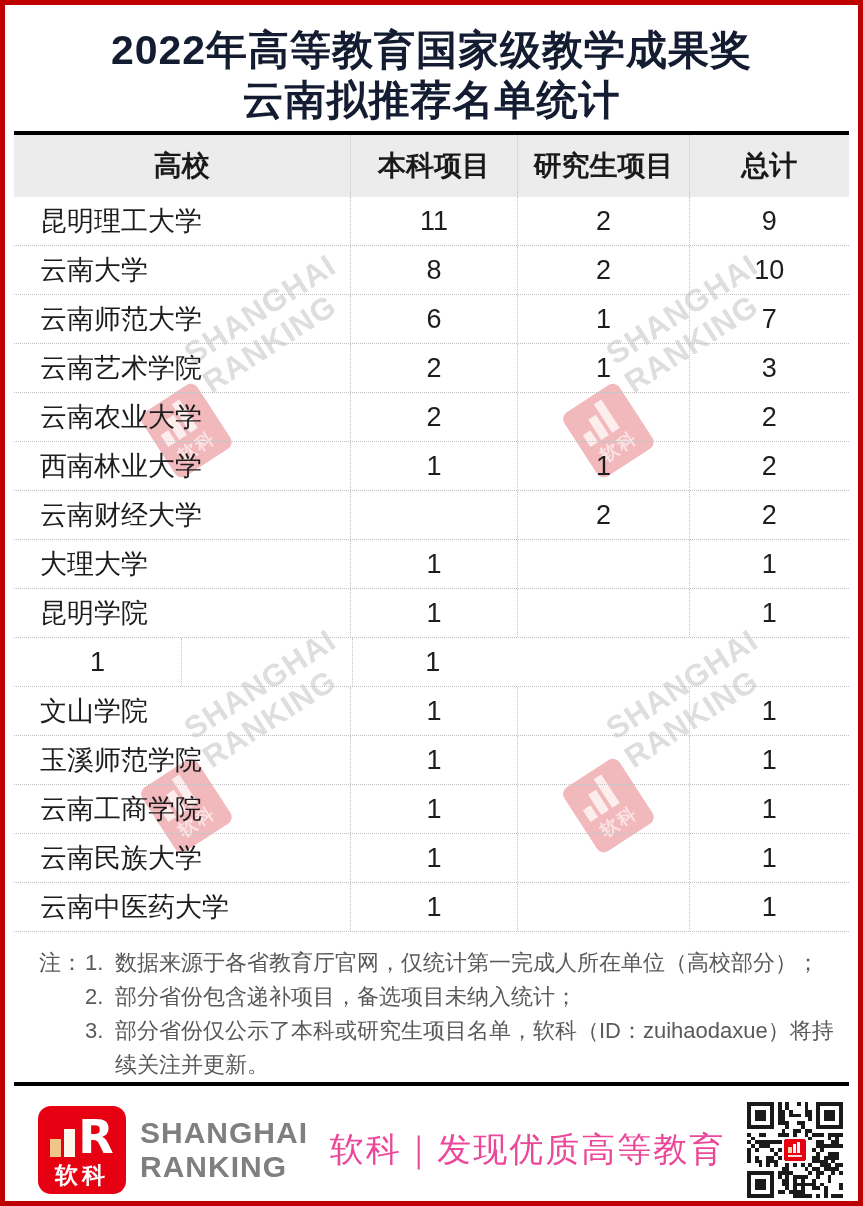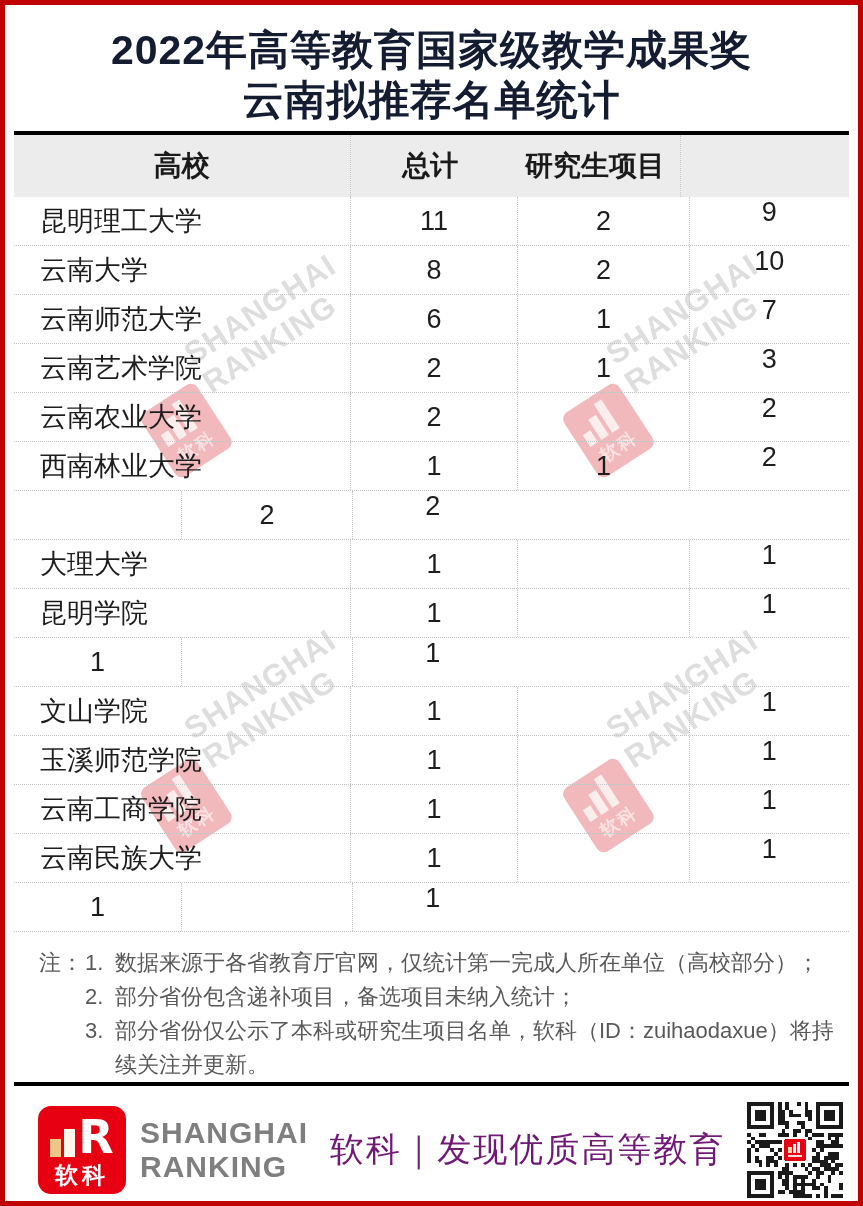--- a/index.html
+++ b/index.html
@@ -36,21 +36,21 @@
     height:62px;
     background:#ececec;
     align-items:center;
     font-size:28px;
     font-weight:bold;
     color:#1a1a1a;
   }
   .trow{
     display:flex;
     height:48px;
-    align-items:flex-start;
+    align-items:center;
     border-bottom:1px dotted #c2c2c2;
     font-size:27px;
     color:#1d1d1d;
     background:transparent;
   }
   .cell{box-sizing:border-box;text-align:center;}
   .c0{width:40.3%;}
   .c1{width:20.1%;}
   .c2{width:20.5%;}
   .c3{width:19.1%;}
@@ -111,21 +111,21 @@
     color:#7f7f7f;
     font-weight:bold;
     font-size:30px;
     line-height:34px;
     letter-spacing:1px;
   }
   .slogan{
     flex:1;
     text-align:center;
     font-size:34px;
-    color:#701a75;
+    color:#ec4899;
     letter-spacing:2px;
   }
   .qr{width:96px;height:96px;margin-right:6px;}
   
   .wm{
     position:absolute;
     width:240px;height:170px;
     z-index:0;
     pointer-events:none;
   }
@@ -236,22 +236,23 @@
 </div>
 
 <div class="title layer">
   <div>2022年高等教育国家级教学成果奖</div>
   <div>云南拟推荐名单统计</div>
 </div>
 
 <div class="table-wrap">
   <div class="thead" id="thead">
       <div class="cell c0">高校</div>
+      <div class="cell c1">本科项目</div>
+      <div class="cell c2">研究生项目</div>
       <div class="cell c3">总计</div>
-      <div class="cell c2">研究生项目</div>
     </div>
   <div id="tbody">
       <div class="trow">
         <div class="cell c0">昆明理工大学</div>
         <div class="cell c1">11</div>
         <div class="cell c2">2</div>
         <div class="cell c3">9</div>
       </div>
       <div class="trow">
         <div class="cell c0">云南大学</div>
@@ -277,20 +278,21 @@
         <div class="cell c2"></div>
         <div class="cell c3">2</div>
       </div>
       <div class="trow">
         <div class="cell c0">西南林业大学</div>
         <div class="cell c1">1</div>
         <div class="cell c2">1</div>
         <div class="cell c3">2</div>
       </div>
       <div class="trow">
+        <div class="cell c0">云南财经大学</div>
         <div class="cell c1"></div>
         <div class="cell c2">2</div>
         <div class="cell c3">2</div>
       </div>
       <div class="trow">
         <div class="cell c0">大理大学</div>
         <div class="cell c1">1</div>
         <div class="cell c2"></div>
         <div class="cell c3">1</div>
       </div>
@@ -323,20 +325,21 @@
         <div class="cell c2"></div>
         <div class="cell c3">1</div>
       </div>
       <div class="trow">
         <div class="cell c0">云南民族大学</div>
         <div class="cell c1">1</div>
         <div class="cell c2"></div>
         <div class="cell c3">1</div>
       </div>
       <div class="trow">
+        <div class="cell c0">云南中医药大学</div>
         <div class="cell c1">1</div>
         <div class="cell c2"></div>
         <div class="cell c3">1</div>
       </div>
     </div>
 </div>
 
 <div class="notes">
   <span class="note-prefix">注：</span>
   <div class="note-items" id="note-items">

